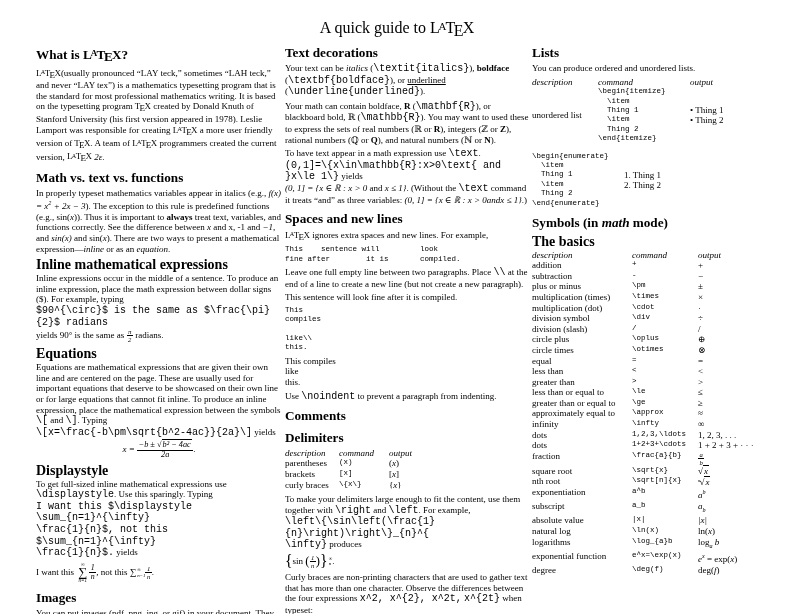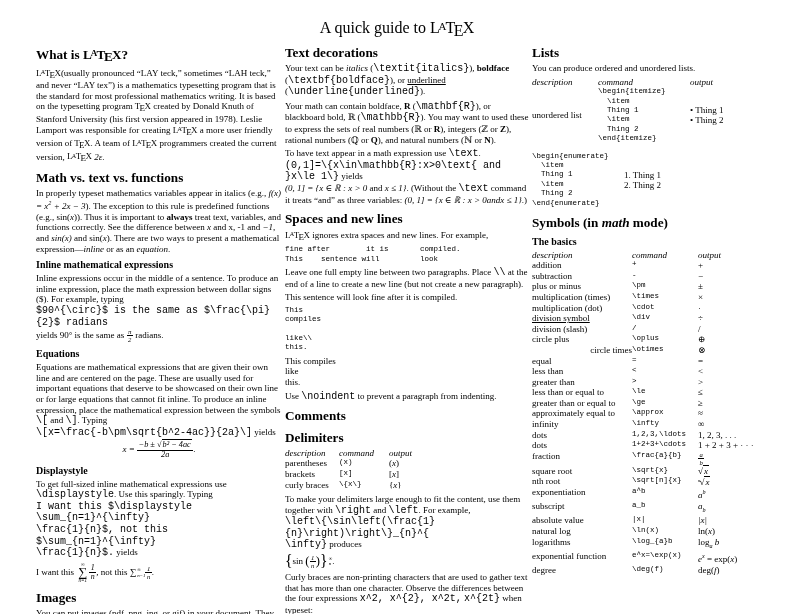--- a/index.html
+++ b/index.html
@@ -6,21 +6,21 @@
   .page{position:relative;width:794px;height:614px;background:#ffffff;color:#000;
         font-family:"Liberation Serif","DejaVu Serif",serif;font-size:9px;line-height:10.6px;
         overflow:hidden;margin:0 auto;}
   .title{position:absolute;top:17px;left:0;width:100%;text-align:center;
          font-size:16px;line-height:18px;}
   .col{position:absolute;top:46px;}
   .col0{left:36px;width:246px;}
   .col1{left:285px;width:244px;}
   .col2{left:532px;width:256px;}
   .h1{font-size:13.2px;font-weight:bold;line-height:14.5px;margin:7px 0 2.5px;}
-  .h2{font-size:10px;font-weight:bold;line-height:12px;margin:5px 0 2px;}
+  .h2{font-size:14px;font-weight:bold;line-height:12px;margin:5px 0 2px;}
   .col > .h1:first-child{margin-top:0;}
   .para{margin:0 0 3px;}
   .codeblock{margin:0 0 3px;}
   .codeline{font-family:"Liberation Mono","DejaVu Sans Mono",monospace;font-size:7.5px;
             line-height:9.4px;white-space:pre;}
   .code{font-family:"Liberation Mono","DejaVu Sans Mono",monospace;font-size:10px;white-space:pre-wrap;}
   .it{font-style:italic;}
   .bd{font-weight:bold;}
   .ul{text-decoration:underline;}
   .mi{font-style:italic;}
@@ -75,22 +75,22 @@
       <div class="para"><span class="rn">You can put images (pdf, png, jpg, or gif) in your document. They need to be in the same location as your .tex file when you compile the document. Omit </span><span class="code">[width=.5in]</span><span class="rn"> if you want the image to be full-sized.</span></div>
     </div>
   <div class="col col1">
       <div class="h1"><span class="rn">Text decorations</span></div>
       <div class="para"><span class="rn">Your text can be </span><span class="it">italics</span><span class="rn"> (</span><span class="code">\textit{italics}</span><span class="rn">), </span><span class="bd">boldface</span><span class="rn"> (</span><span class="code">\textbf{boldface}</span><span class="rn">), or </span><span class="ul">underlined</span><span class="rn"> (</span><span class="code">\underline{underlined}</span><span class="rn">).</span></div>
       <div class="para"><span class="rn">Your math can contain boldface, </span><span class="bd">R</span><span class="rn"> (</span><span class="code">\mathbf{R}</span><span class="rn">), or blackboard bold, ℝ (</span><span class="code">\mathbb{R}</span><span class="rn">). You may want to used these to express the sets of real numbers (ℝ or </span><span class="bd">R</span><span class="rn">), integers (ℤ or </span><span class="bd">Z</span><span class="rn">), rational numbers (ℚ or </span><span class="bd">Q</span><span class="rn">), and natural numbers (ℕ or </span><span class="bd">N</span><span class="rn">).</span></div>
       <div class="para"><span class="rn">To have text appear in a math expression use </span><span class="code">\text</span><span class="rn">.</span><br><span class="code">(0,1]=\{x\in\mathbb{R}:x&gt;0\text{ and }x\le 1\}</span><span class="rn"> yields</span><br><span class="mi">(0, 1] = {x ∈ ℝ : x &gt; 0</span><span class="rn"> and </span><span class="mi">x ≤ 1}</span><span class="rn">. (Without the </span><span class="code">\text</span><span class="rn"> command it treats “and” as three variables: </span><span class="mi">(0, 1] = {x ∈ ℝ : x &gt; 0andx ≤ 1}</span><span class="rn">.)</span></div>
       <div class="h1"><span class="rn">Spaces and new lines</span></div>
       <div class="para"><span class="lx">L<span class="lx-a">A</span>T<span class="lx-e">E</span>X</span><span class="rn"> ignores extra spaces and new lines. For example,</span></div>
       <div class="codeblock">
+        <div class="codeline">This    sentence will         look</div>
         <div class="codeline">fine after        it is       compiled.</div>
-        <div class="codeline">This    sentence will         look</div>
       </div>
       <div class="para"><span class="rn">Leave one full empty line between two paragraphs. Place </span><span class="code">\\</span><span class="rn"> at the end of a line to create a new line (but not create a new paragraph).</span></div>
       <div class="para"><span class="rn">This sentence will look fine after it is compiled.</span></div>
       <div class="codeblock">
         <div class="codeline">This</div>
         <div class="codeline">compiles</div>
         <div class="codeline">&nbsp;</div>
         <div class="codeline">like\\</div>
         <div class="codeline">this.</div>
       </div>
@@ -208,42 +208,42 @@
           <div class="tc" style="width: 86px;"><span class="rn">×</span></div>
         </div>
         <div class="tr">
           <div class="tc" style="width: 100px;"><span class="rn">multiplication (dot)</span></div>
           <div class="tc" style="width: 66px;">
             <div class="codeline">\cdot</div>
           </div>
           <div class="tc" style="width: 86px;"><span class="rn">·</span></div>
         </div>
         <div class="tr">
-          <div class="tc" style="width: 100px; text-decoration: underline;"><span class="rn">division symbol</span></div>
+          <div class="tc" style="width: 100px;"><span class="rn">division symbol</span></div>
           <div class="tc" style="width: 66px;">
             <div class="codeline">\div</div>
           </div>
           <div class="tc" style="width: 86px;"><span class="rn">÷</span></div>
         </div>
         <div class="tr">
           <div class="tc" style="width: 100px;"><span class="rn">division (slash)</span></div>
           <div class="tc" style="width: 66px;">
             <div class="codeline">/</div>
           </div>
           <div class="tc" style="width: 86px;"><span class="rn">/</span></div>
         </div>
         <div class="tr">
           <div class="tc" style="width: 100px;"><span class="rn">circle plus</span></div>
           <div class="tc" style="width: 66px;">
             <div class="codeline">\oplus</div>
           </div>
           <div class="tc" style="width: 86px;"><span class="rn">⊕</span></div>
         </div>
         <div class="tr">
-          <div class="tc" style="width: 100px; text-align: right;"><span class="rn">circle times</span></div>
+          <div class="tc" style="width: 100px;"><span class="rn">circle times</span></div>
           <div class="tc" style="width: 66px;">
             <div class="codeline">\otimes</div>
           </div>
           <div class="tc" style="width: 86px;"><span class="rn">⊗</span></div>
         </div>
         <div class="tr">
           <div class="tc" style="width: 100px;"><span class="rn">equal</span></div>
           <div class="tc" style="width: 66px;">
             <div class="codeline">=</div>
           </div>

